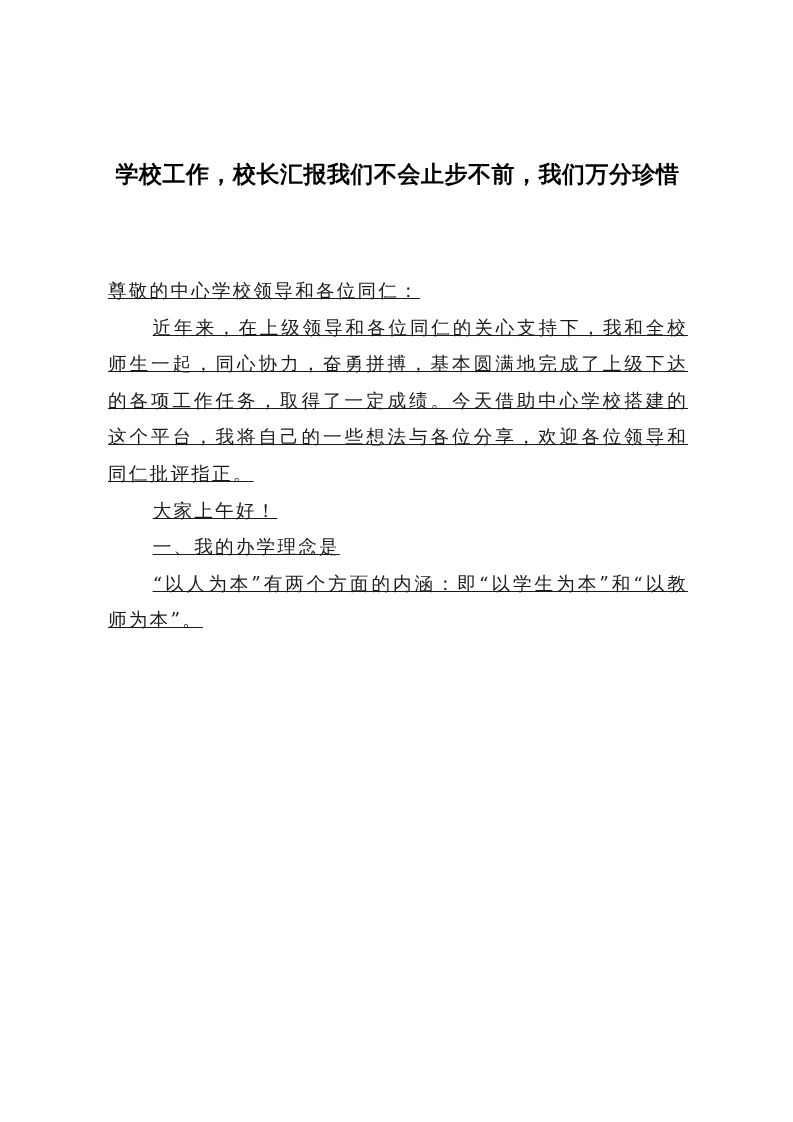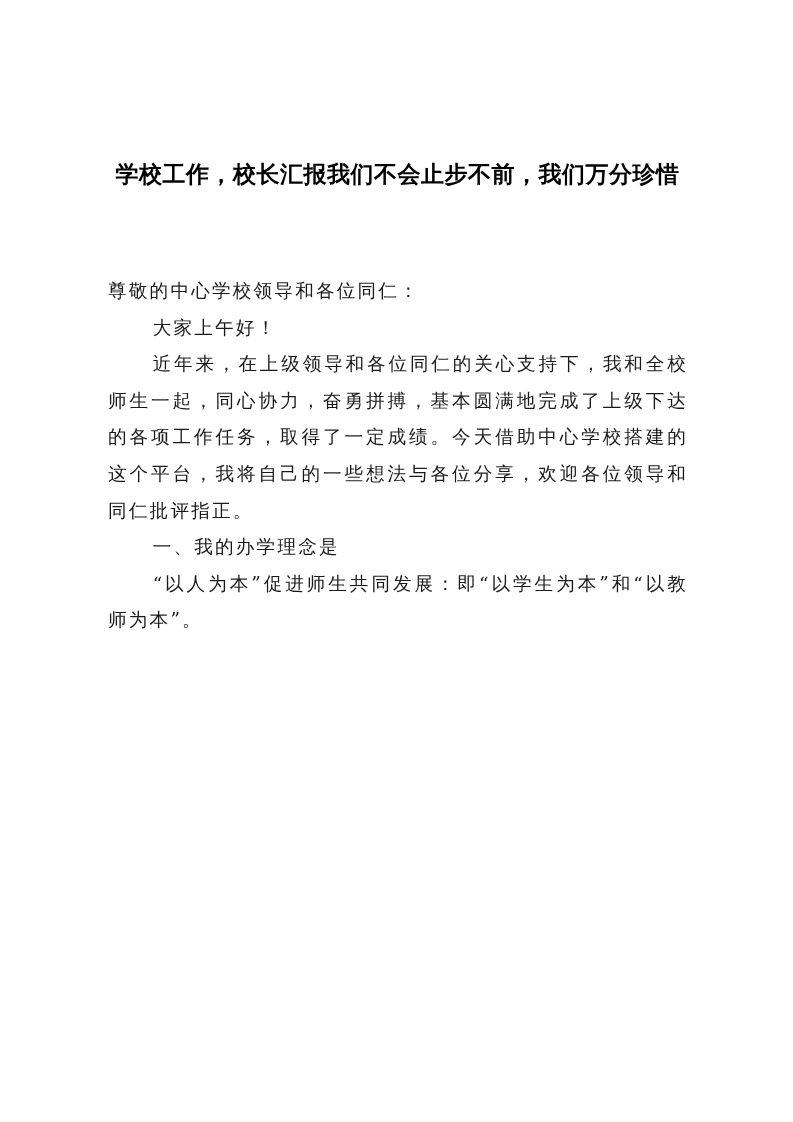--- a/index.html
+++ b/index.html
@@ -42,20 +42,21 @@
       position: absolute;
       left: 108px;
       top: 273px;
       width: 580px;
       font-family: "DejaVu Serif", serif;
       font-size: 18.6px;
       line-height: 36.6px;
       color: #1a1a1a;
       letter-spacing: 2.2px;
       text-align: justify;
+      text-decoration: underline;
     }
     .body p {
       margin: 0;
       padding: 0;
     }
     .indent {
       text-indent: 2.4em;
     }
     .heading {
       text-indent: 2.4em;
@@ -67,19 +68,19 @@
 <body>
 
 <div class="page">
 
   <div class="title">
     <div>学校工作，校长汇报我们不会止步不前，我们万分珍惜</div>
   </div>
 
   <div class="body">
     <p>尊敬的中心学校领导和各位同仁：</p>
+    <p class="indent">近年来，在上级领导和各位同仁的关心支持下，我和全校师生一起，同心协力，奋勇拼搏，基本圆满地完成了上级下达的各项工作任务，取得了一定成绩。今天借助中心学校搭建的这个平台，我将自己的一些想法与各位分享，欢迎各位领导和同仁批评指正。</p>
     <p class="indent">大家上午好！</p>
-    <p class="indent">近年来，在上级领导和各位同仁的关心支持下，我和全校师生一起，同心协力，奋勇拼搏，基本圆满地完成了上级下达的各项工作任务，取得了一定成绩。今天借助中心学校搭建的这个平台，我将自己的一些想法与各位分享，欢迎各位领导和同仁批评指正。</p>
     <p class="heading">一、我的办学理念是</p>
-    <p class="indent">“以人为本”促进师生共同发展：即“以学生为本”和“以教师为本”。</p>
+    <p class="indent">“以人为本”有两个方面的内涵：即“以学生为本”和“以教师为本”。</p>
   </div>
 
 </div>
 
 </body></html>

